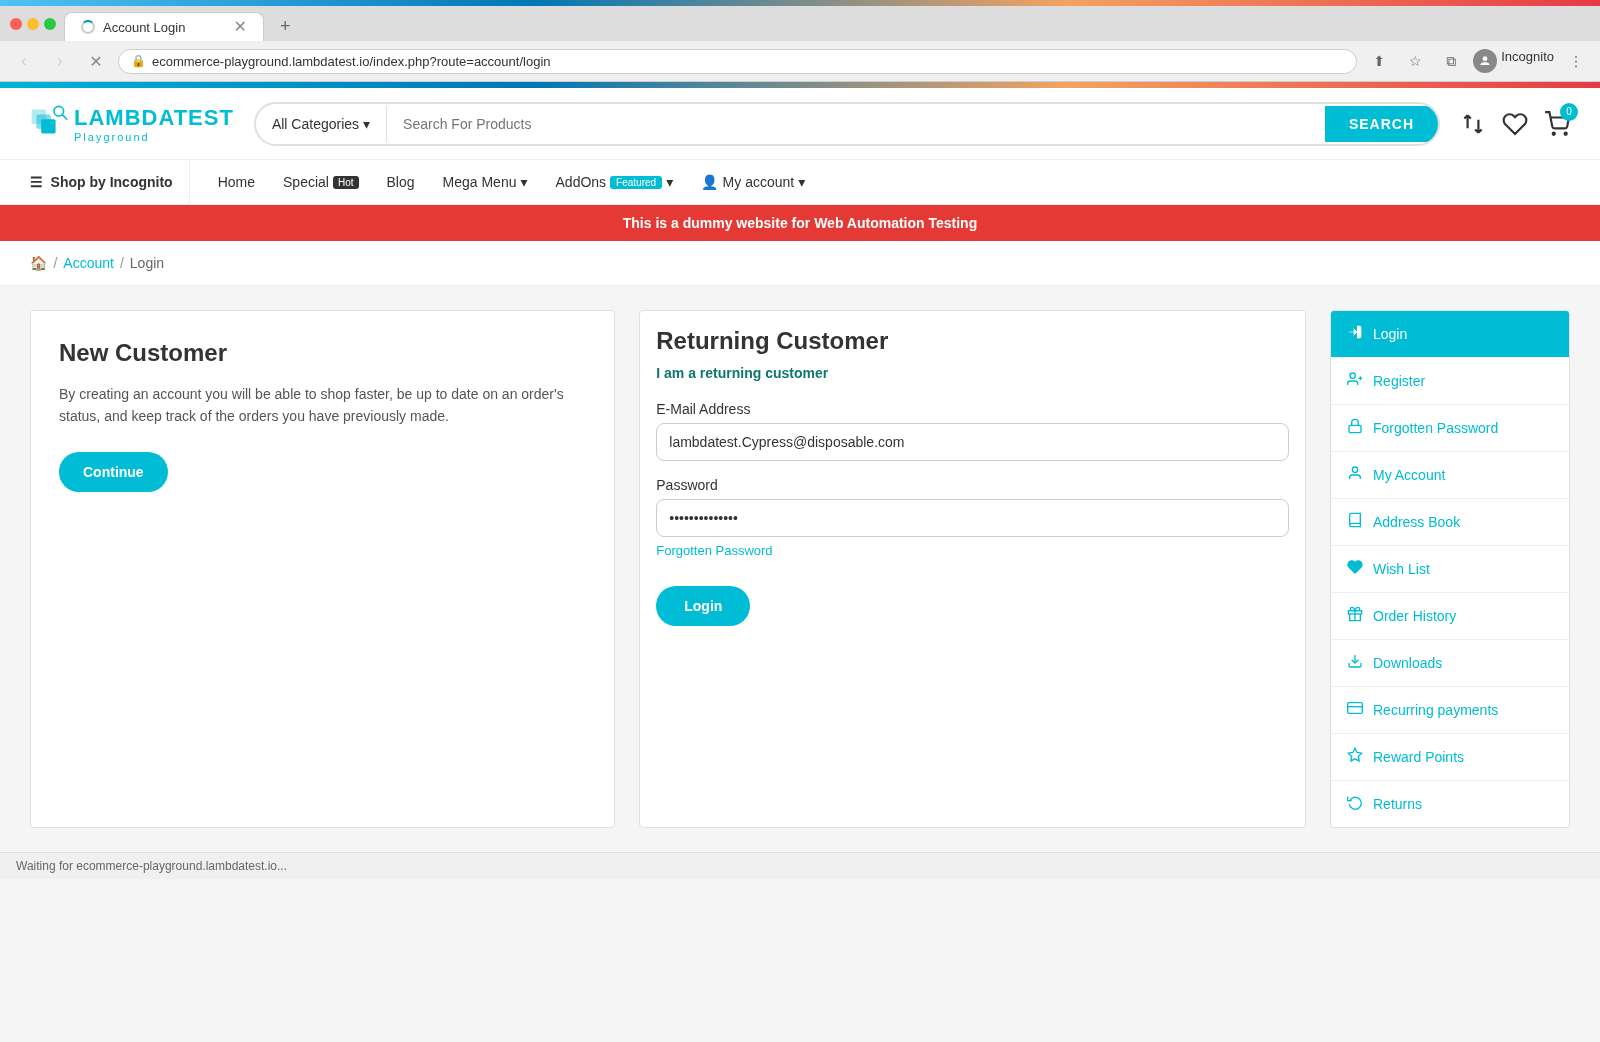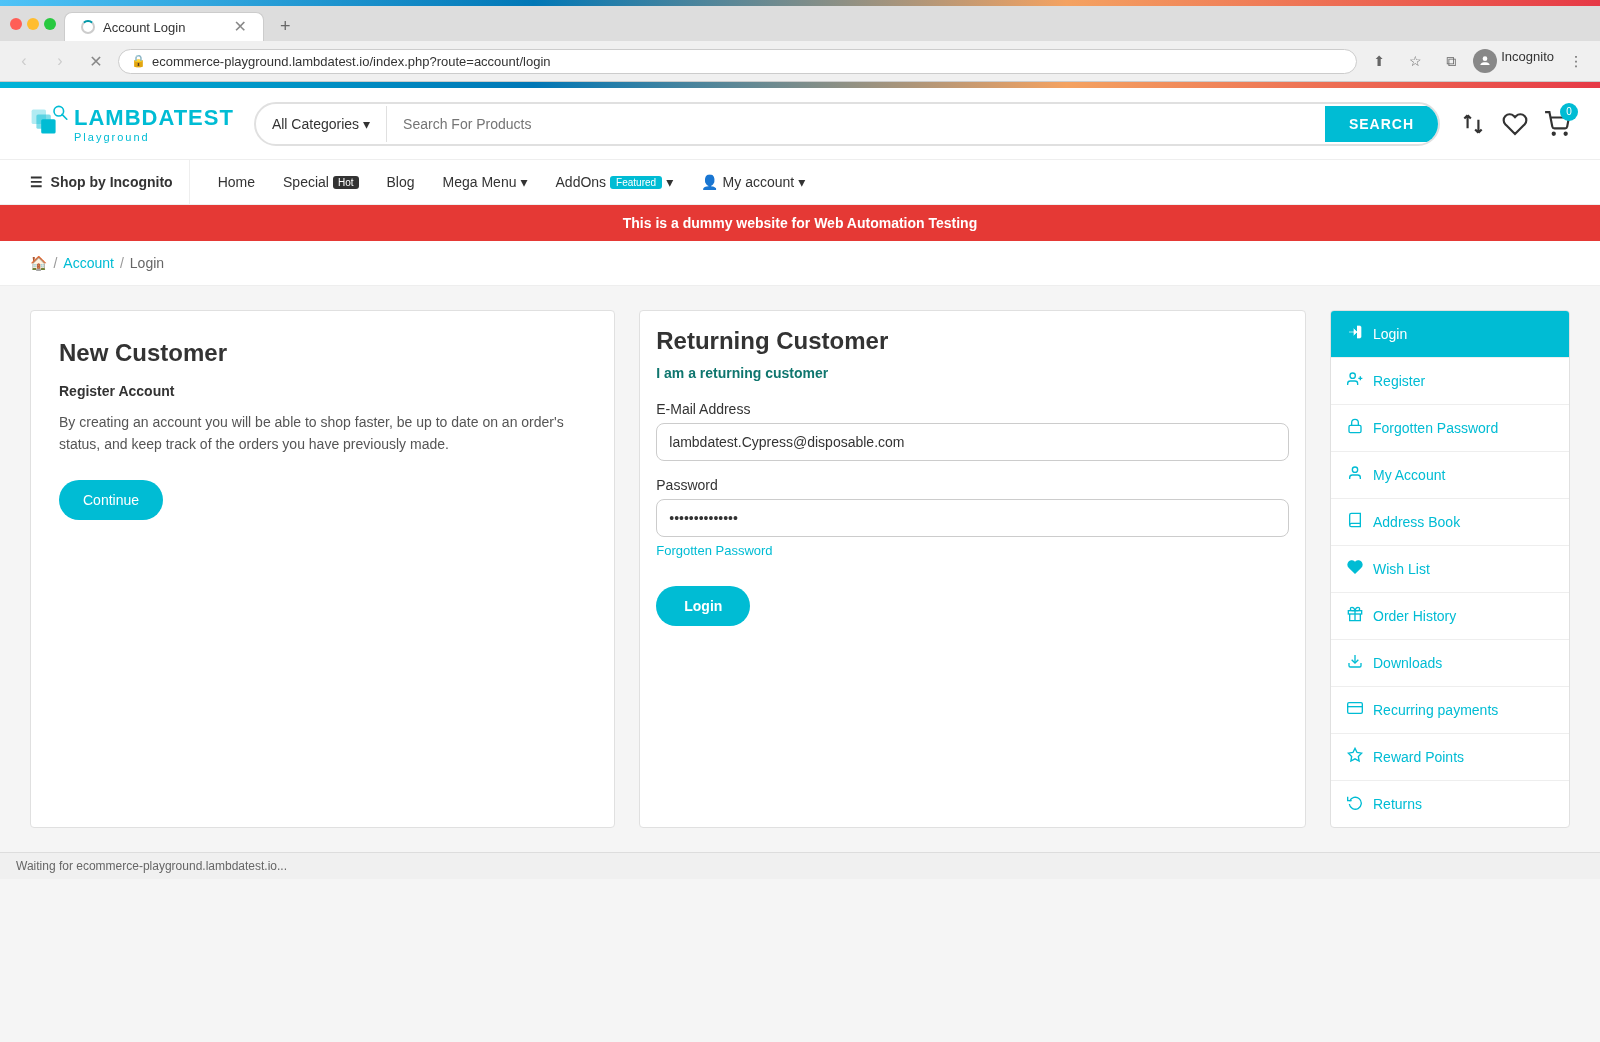--- a/index.html
+++ b/index.html
@@ -63,21 +63,21 @@
     .breadcrumb .sep { color: #999; }
 
     
     .main-content { display: flex; gap: 24px; padding: 24px 30px; background: #f5f5f5; min-height: 500px; }
 
     
     .new-customer-card { flex: 1; background: white; border: 1px solid #e0e0e0; border-radius: 4px; padding: 28px; }
     .new-customer-card h2 { font-size: 24px; font-weight: bold; color: #333; margin-bottom: 16px; }
     .new-customer-card h3 { font-size: 14px; font-weight: bold; color: #333; margin-bottom: 12px; }
     .new-customer-card p { color: #555; line-height: 1.6; margin-bottom: 24px; }
-    .btn-continue { background: #00bcd4; color: white; border: none; padding: 12px 24px; border-radius: 30px; font-size: 14px; cursor: pointer; font-weight: normal; }
+    .btn-continue { background: #00bcd4; color: white; border: none; padding: 12px 24px; border-radius: 30px; font-size: 14px; cursor: pointer; font-weight: bold; }
 
     
     .returning-customer-card { flex: 1.2; background: white; border: 1px solid #e0e0e0; border-radius: 4px; padding: 16px; }
     .returning-customer-card h2 { font-size: 24px; font-weight: bold; color: #333; margin-bottom: 10px; }
     .returning-customer-card .subtitle { font-weight: bold; color: #0f766e; margin-bottom: 20px; }
     .form-group { margin-bottom: 16px; }
     .form-group label { display: block; margin-bottom: 6px; color: #333; }
     .form-group input { width: 100%; border: 1px solid #ccc; border-radius: 8px; padding: 10px 12px; font-size: 14px; color: #333; outline: none; }
     .forgotten-link { color: #00bcd4; font-size: 13px; text-decoration: none; display: block; margin-top: 6px; cursor: pointer; }
     .btn-login { background: #00bcd4; color: white; border: none; padding: 12px 28px; border-radius: 30px; font-size: 14px; cursor: pointer; font-weight: bold; margin-top: 12px; }
@@ -232,21 +232,20 @@
     <span class="sep">/</span>
     <a style="color:#00bcd4;text-decoration:none;">Account</a>
     <span class="sep">/</span>
     <span>Login</span>
   </div>
 
   <div class="main-content">
 
     <div class="new-customer-card">
       <h2>New Customer</h2>
-      <h3>Register Account</h3>
       <p>By creating an account you will be able to shop faster, be up to date on an order's status, and keep track of the orders you have previously made.</p>
       <button class="btn-continue">Continue</button>
     </div>
 
     <div class="returning-customer-card">
       <h2>Returning Customer</h2>
       <p class="subtitle">I am a returning customer</p>
 
       <div class="form-group">
         <label>E-Mail Address</label>

